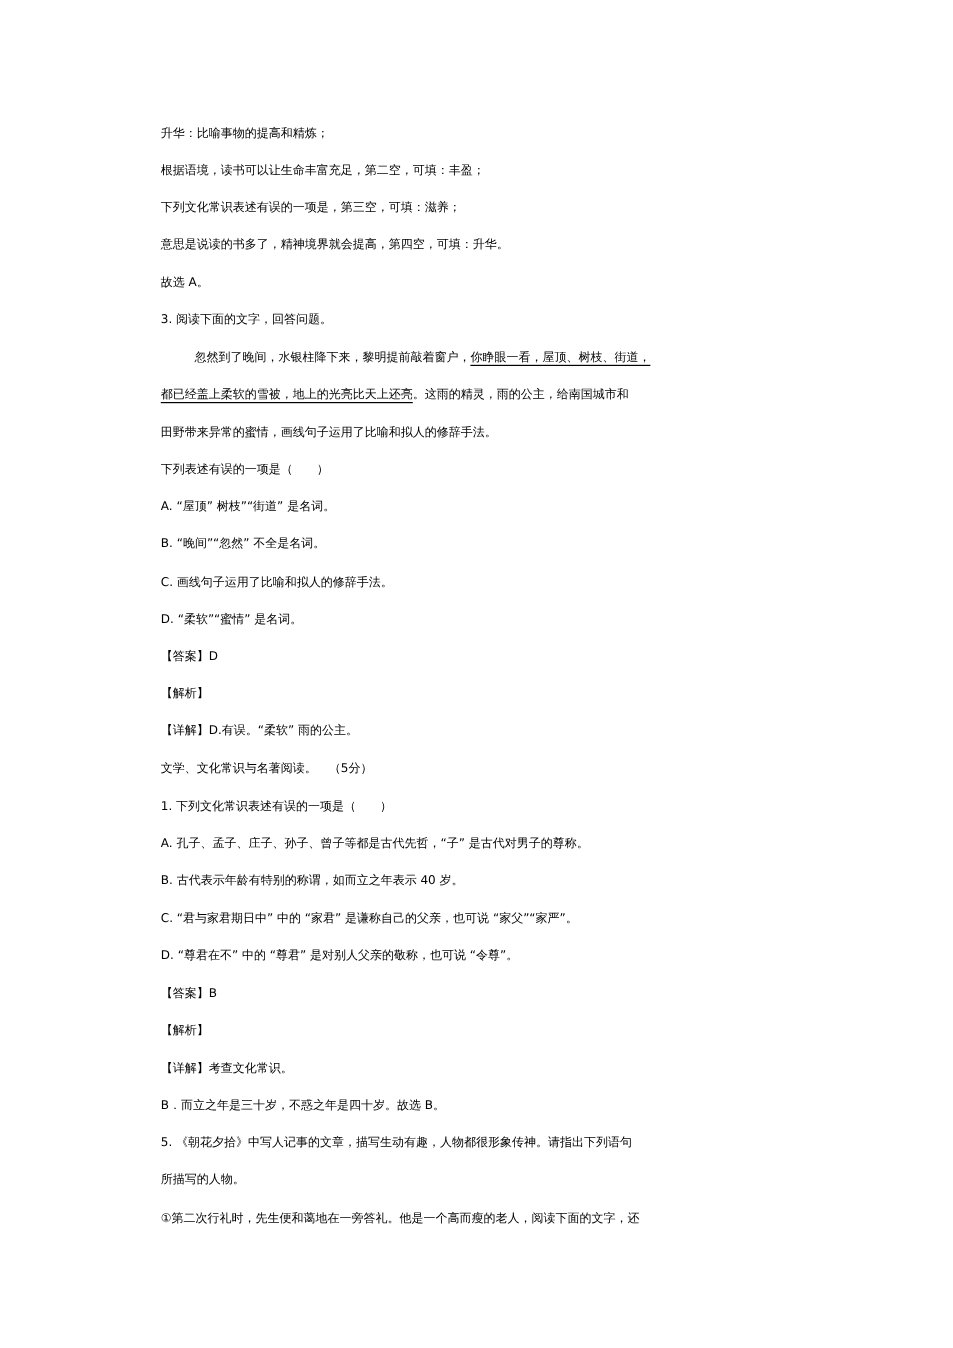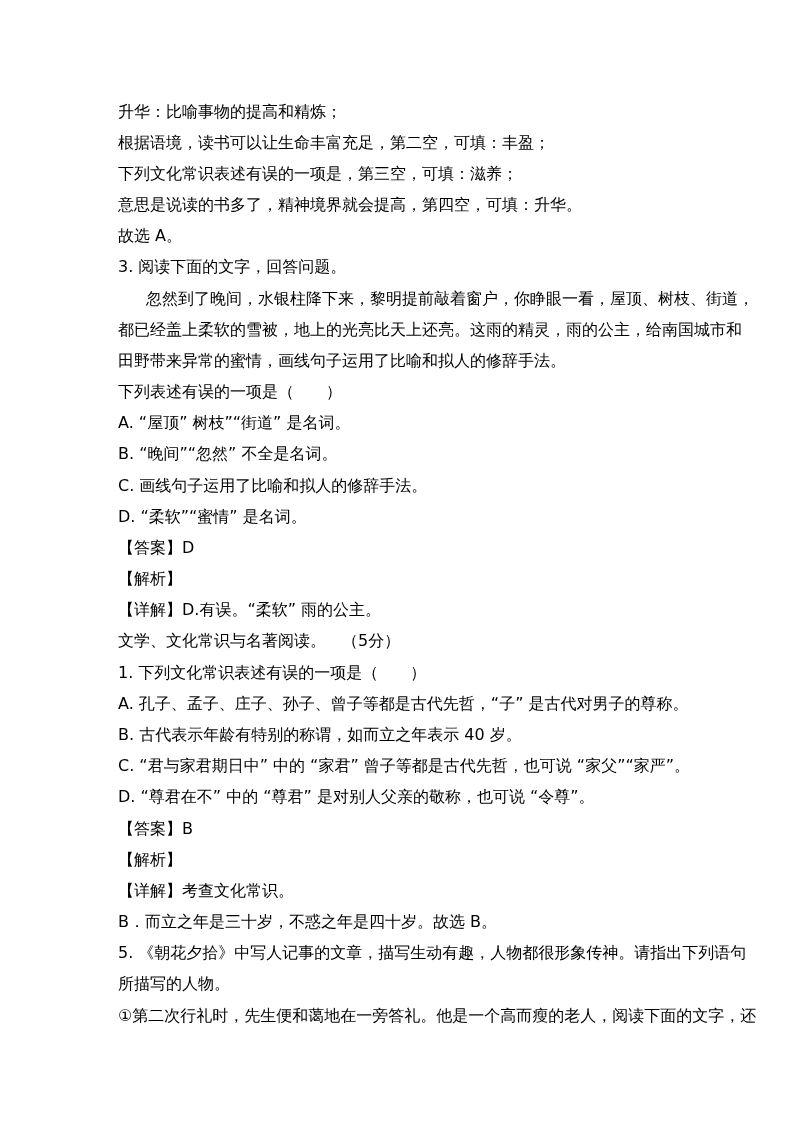--- a/index.html
+++ b/index.html
@@ -1,21 +1,21 @@
 <!DOCTYPE html>
 <html><head>
   <meta charset="utf-8">
   <style>
     html, body { margin: 0; padding: 0; background: #ffffff; }
     body { width: 794px; height: 1123px; position: relative; overflow: hidden;
            font-family: "DejaVu Sans", "Liberation Sans", sans-serif; color: #000; }
     .page { position: absolute; left: 118px; top: 0; width: 560px; }
-    .line { position: absolute; left: 0; white-space: nowrap; font-size: 16px; line-height: 18px; letter-spacing: 0px; }
+    .line { position: absolute; left: 16px; white-space: nowrap; font-size: 10px; line-height: 18px; letter-spacing: 0px; }
     .indent { padding-left: 28px; }
-    .u { text-underline-offset: 3px; margin-top: 44px; }
+    .u { text-decoration: underline; text-underline-offset: 3px; margin-top: 44px; }
   </style>
 </head>
 <body>
 
 <div class="page">
   <div class="line" style="top:103px">升华：比喻事物的提高和精炼；</div>
   <div class="line" style="top:134px">根据语境，读书可以让生命丰富充足，第二空，可填：丰盈；</div>
   <div class="line" style="top:165px">下列文化常识表述有误的一项是，第三空，可填：滋养；</div>
   <div class="line" style="top:196px">意思是说读的书多了，精神境界就会提高，第四空，可填：升华。</div>
   <div class="line" style="top:227px">故选 A。</div>
@@ -32,21 +32,21 @@
   <div class="line" style="top:508px">D. “柔软”“蜜情” 是名词。</div>
   <div class="line" style="top:539px">【答案】D</div>
   <div class="line" style="top:570px">【解析】</div>
   <div class="line" style="top:601px">【详解】D.有误。“柔软” 雨的公主。</div>
 
   <div class="line" style="top:632px">文学、文化常识与名著阅读。　（5分）</div>
 
   <div class="line" style="top:664px">1. 下列文化常识表述有误的一项是（　　）</div>
   <div class="line" style="top:695px">A. 孔子、孟子、庄子、孙子、曾子等都是古代先哲，“子” 是古代对男子的尊称。</div>
   <div class="line" style="top:726px">B. 古代表示年龄有特别的称谓，如而立之年表示 40 岁。</div>
-  <div class="line" style="top:757px">C. “君与家君期日中” 中的 “家君” 曾子等都是古代先哲，也可说 “家父”“家严”。</div>
+  <div class="line" style="top:757px">C. “君与家君期日中” 中的 “家君” 是谦称自己的父亲，也可说 “家父”“家严”。</div>
   <div class="line" style="top:788px">D. “尊君在不” 中的 “尊君” 是对别人父亲的敬称，也可说 “令尊”。</div>
   <div class="line" style="top:820px">【答案】B</div>
   <div class="line" style="top:851px">【解析】</div>
   <div class="line" style="top:882px">【详解】考查文化常识。</div>
   <div class="line" style="top:913px">B．而立之年是三十岁，不惑之年是四十岁。故选 B。</div>
 
   <div class="line" style="top:944px">5. 《朝花夕拾》中写人记事的文章，描写生动有趣，人物都很形象传神。请指出下列语句</div>
   <div class="line" style="top:975px">所描写的人物。</div>
   <div class="line" style="top:1007px">①第二次行礼时，先生便和蔼地在一旁答礼。他是一个高而瘦的老人，阅读下面的文字，还</div>
 </div>

